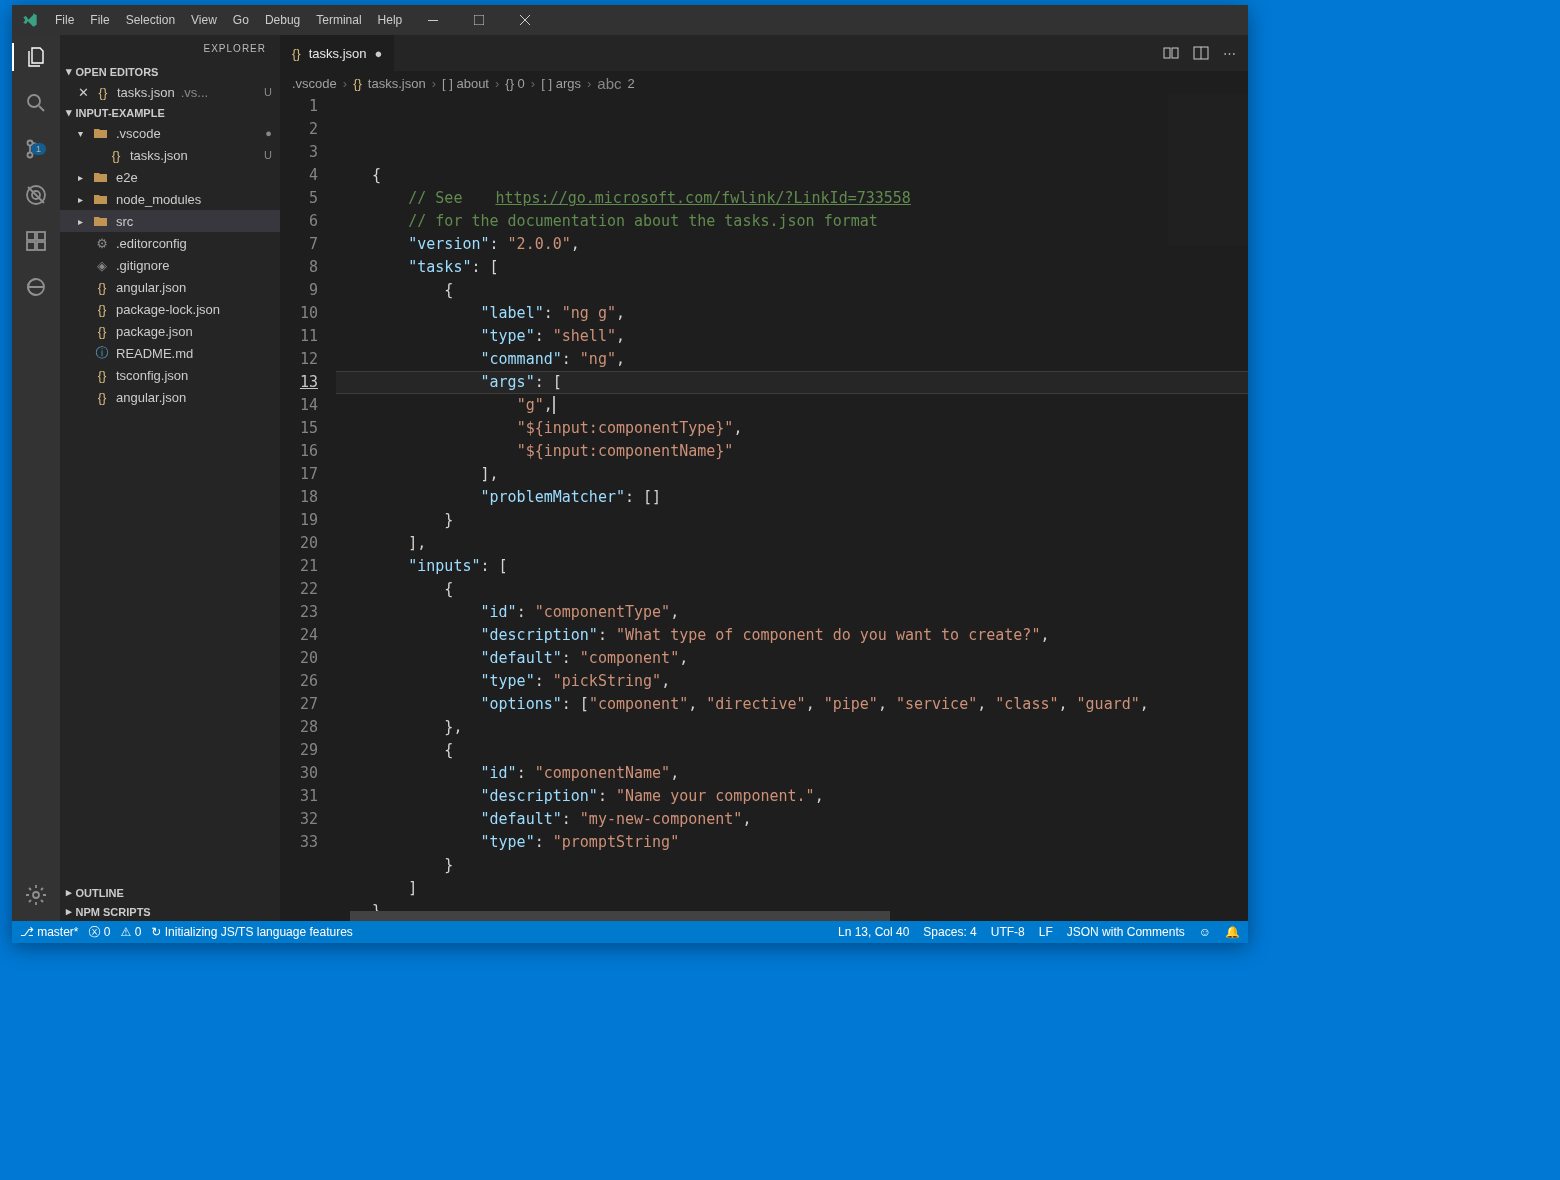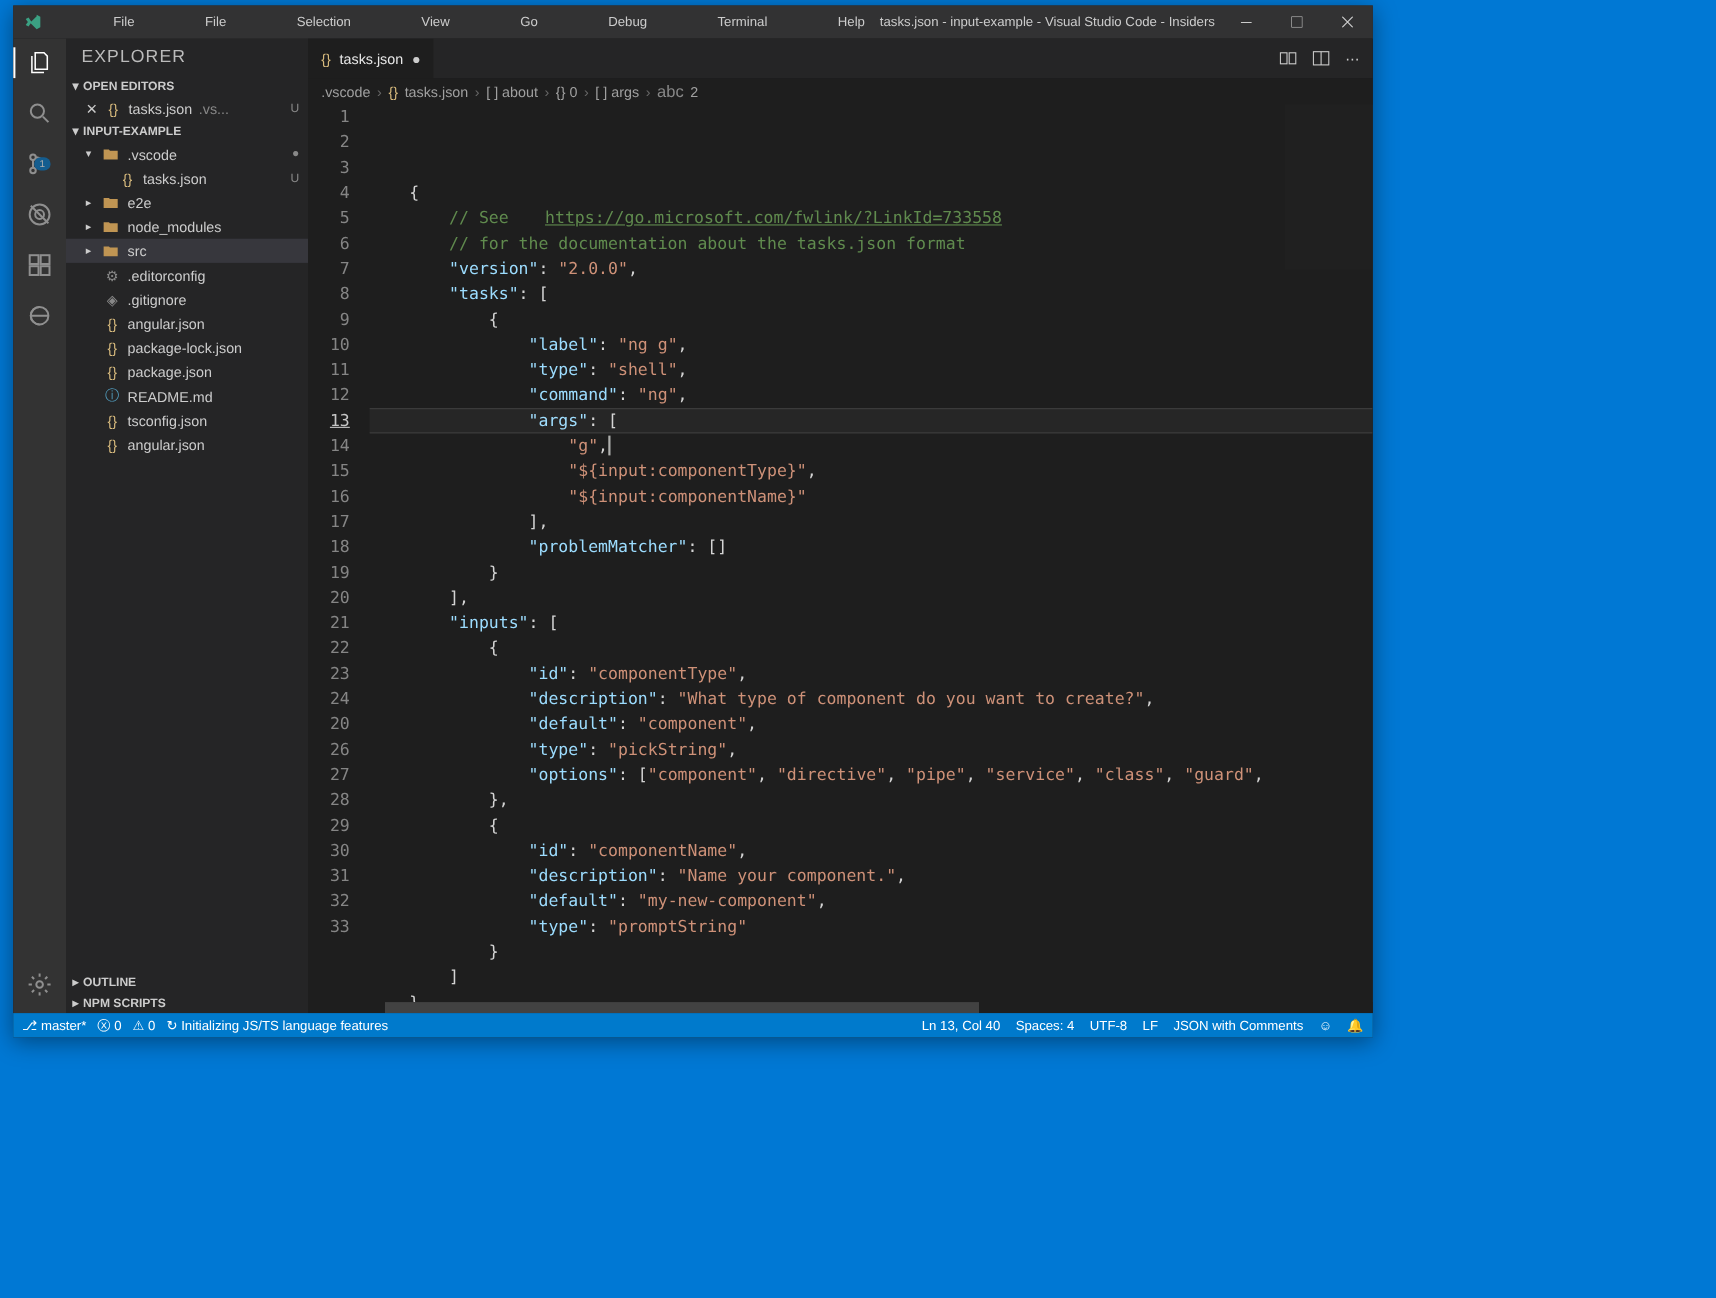--- a/index.html
+++ b/index.html
@@ -1,32 +1,32 @@
 <!DOCTYPE html>
 <html><head>
 <meta charset="utf-8">
 <style>
 * { margin: 0; padding: 0; box-sizing: border-box; }
 body { font-family: "Segoe UI", sans-serif; background: #0078d4; width: 1560px; height: 1180px; overflow: hidden; font-size: 13px; color: #ccc; position: relative; }
 .vscode { position: absolute; left: 12px; top: 5px; width: 1236px; height: 938px; background: #252526; display: flex; flex-direction: column; box-shadow: 0 4px 20px rgba(0,0,0,0.4); }
 .titlebar { height: 30px; background: #323233; display: flex; align-items: center; font-size: 12px; color: #ccc; }
 .titlebar .logo { width: 35px; display:flex; align-items:center; justify-content:center; }
 .titlebar .menu { display: flex; gap: 0; }
-.titlebar .menu span { padding: 0 8px; cursor: default; margin-left: 48px; }
+.titlebar .menu span { padding: 0 8px; cursor: default; }
 .titlebar .title { flex: 1; text-align: center; color: #ccc; }
 .titlebar .controls { display: flex; }
 .titlebar .controls div { width: 46px; height: 30px; display: flex; align-items: center; justify-content: center; }
 .main { flex: 1; display: flex; overflow: hidden; }
 .activitybar { width: 48px; background: #333; display: flex; flex-direction: column; align-items: center; padding-top: 8px; gap: 18px; position: relative; }
 .activitybar .icon { width: 28px; height: 28px; display:flex; align-items:center; justify-content:center; opacity: .6; }
 .activitybar .icon.active { opacity: 1; }
 .activitybar .icon.active::before { content:""; position:absolute; left:0; width:2px; height:28px; background:#fff; }
 .badge { position:absolute; background:#007acc; color:#fff; border-radius:10px; font-size:9px; padding:1px 5px; right:4px; }
 .sidebar { width: 220px; background: #252526; display:flex; flex-direction:column; font-size: 13px; }
-.sidebar .hdr { padding: 8px 14px; font-size: 16px; letter-spacing: 1px; color: #bbb; }
+.sidebar .hdr { padding: 8px 14px; font-size: 10px; letter-spacing: 1px; color: #bbb; text-align: right; }
 .section { padding: 3px 6px; font-size: 11px; display:flex; align-items:center; gap:4px; font-weight:700; color:#ccc; }
 .tree { flex:1; overflow:hidden; }
 .row { display:flex; align-items:center; height:22px; padding-left: 16px; gap:6px; color:#ccc; }
 .row.sel { background:#37373d; }
 .row .twist { width:10px; font-size:10px; color:#ccc; }
 .row .ic { width:16px; text-align:center; }
 .row .stat { margin-left:auto; margin-right:8px; color:#888; font-size:11px; }
 .editorpane { flex:1; display:flex; flex-direction:column; background:#1e1e1e; overflow:hidden; position: relative; }
 .tabs { height: 36px; background:#252526; display:flex; align-items:stretch; }
 .tab { display:flex; align-items:center; gap:8px; padding:0 12px; background:#1e1e1e; font-size:13px; color:#e8e8e8; }
@@ -65,21 +65,20 @@
     <div class="menu">
       <span>File</span>
       <span>File</span>
       <span>Selection</span>
       <span>View</span>
       <span>Go</span>
       <span>Debug</span>
       <span>Terminal</span>
       <span>Help</span>
     </div>
-    <div class="title">tasks.json - input-example - Visual Studio Code - Insiders</div>
     <div class="controls">
       <div>
           <svg width="10" height="1">
             <rect width="10" height="1" fill="#ccc"></rect>
           </svg>
         </div>
       <div>
           <svg width="10" height="10">
             <rect x="0" y="0" width="10" height="10" fill="none" stroke="#ccc"></rect>
           </svg>

